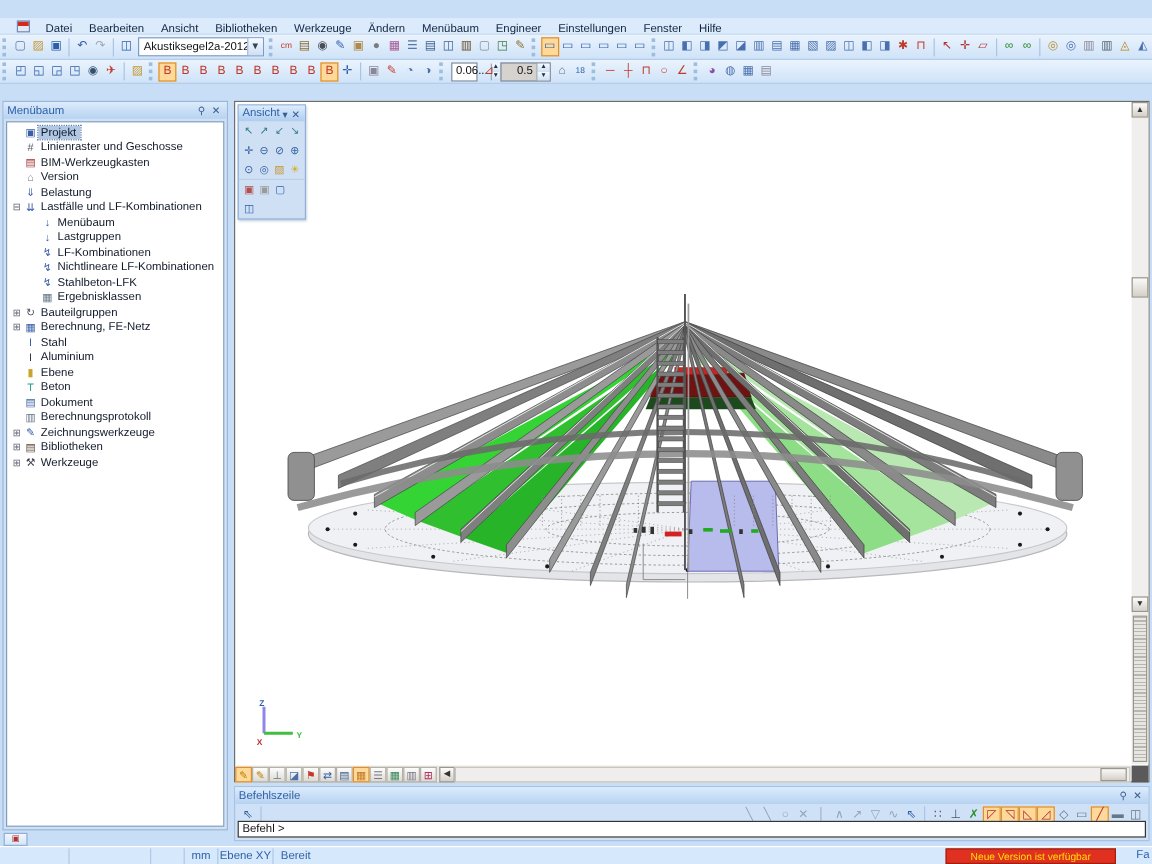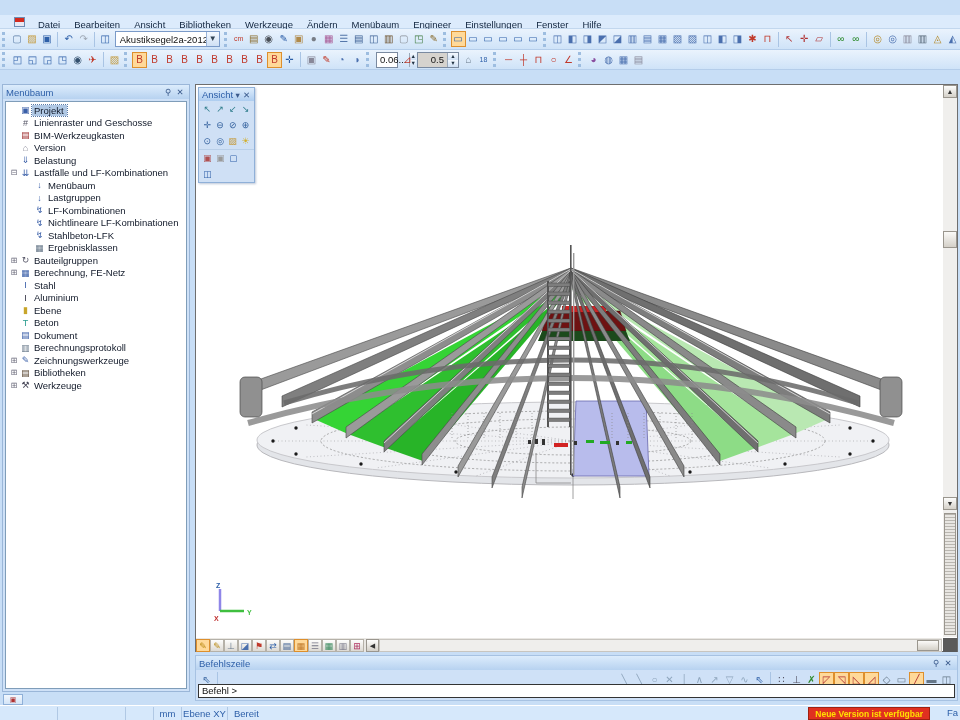--- a/index.html
+++ b/index.html
@@ -110,22 +110,22 @@
   #cmd-input { position:absolute; left:2px; right:2px; bottom:2px; height:14px;
     background:#fff; border:1px solid #333; font-size:9.5px; line-height:12px; padding-left:3px; }
 
   
   #statusbar { position:absolute; left:0; top:705px; width:960px; height:15px;
     background:#d6e8fb; border-top:1px solid #fff; display:flex; align-items:center; }
   .scell { height:13px; border-right:1px solid #b0c8e4; display:flex; align-items:center;
     justify-content:center; color:#2d5fa8; }
   #sc1{width:58px;} #sc2{width:68px;} #sc3{width:28px;} #sc-mm{width:28px;text-align:right;} #sc-plane{width:46px;}
   #sc-status { padding:0 6px; color:#2d5fa8; }
-  #update-badge { position:absolute; right:30px; top:1px; height:13px; line-height:13px; padding:0 6px;
-    background:#e03020; border:1px solid #a02010; color:#ffe000; font-size:8.5px; font-weight:bold; }
+  #update-badge { position:absolute; right:30px; top:1px; height:13px; line-height:13px; padding:0 20px;
+    background:#e03020; border:1px solid #a02010; color:#ffe000; font-size:8.5px; font-weight:normal; }
   #sc-right { position:absolute; right:2px; top:1px; color:#2d5fa8; }
 </style>
 </head>
 <body>
 
 <div id="app">
 
 
   <div id="menubar">
     <span id="mdi-icon"></span>

